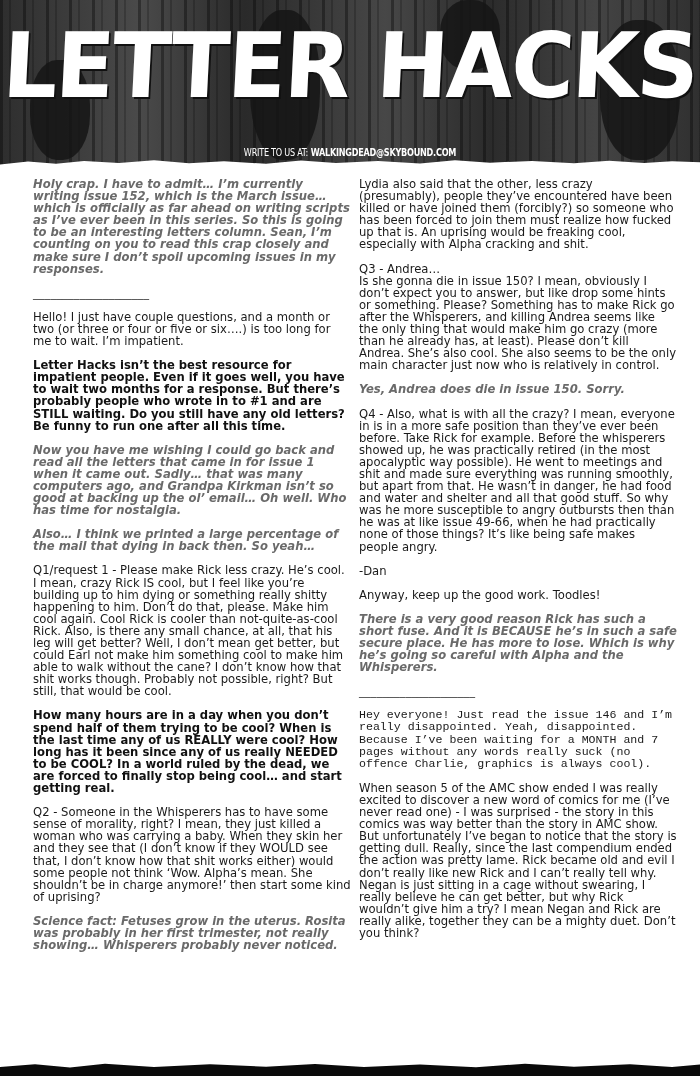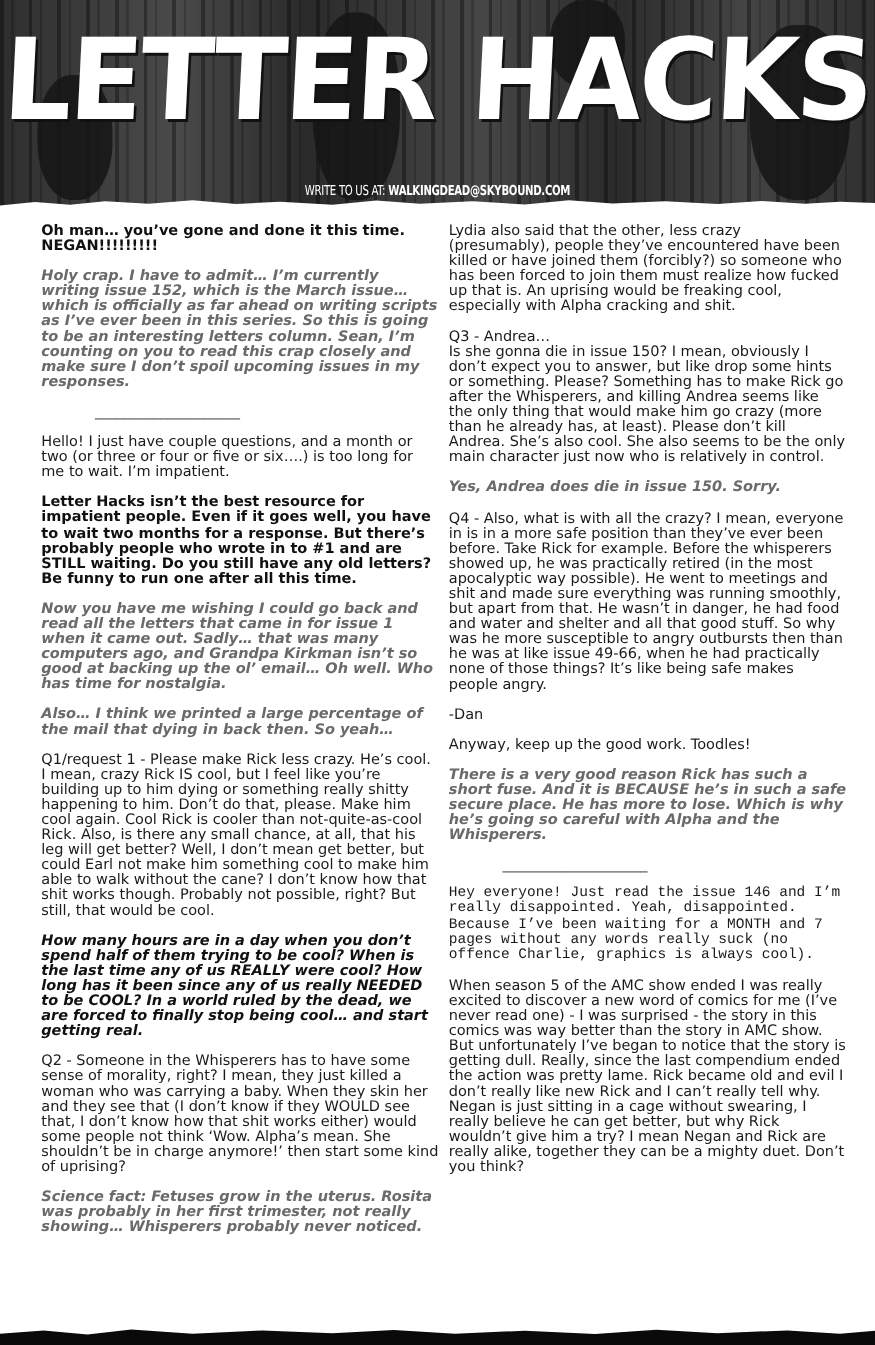--- a/index.html
+++ b/index.html
@@ -20,49 +20,48 @@
   .torn { position:absolute; left:0; top:156px; width:700px; height:14px; background:#fff;
     clip-path: polygon(0 60%,4% 40%,8% 55%,12% 35%,17% 50%,22% 30%,27% 52%,32% 38%,38% 55%,43% 32%,48% 50%,54% 36%,60% 54%,65% 30%,70% 48%,76% 35%,82% 52%,87% 34%,92% 50%,96% 38%,100% 45%,100% 100%,0 100%); }
   .footer { position:absolute; left:0; top:1063px; width:700px; height:13px; background:#0a0a0a;
     clip-path: polygon(0 30%,5% 10%,10% 35%,15% 5%,22% 30%,30% 10%,38% 28%,45% 8%,52% 30%,60% 12%,68% 32%,75% 6%,82% 28%,90% 10%,96% 30%,100% 12%,100% 100%,0 100%); }
   .col { position:absolute; top:178px; font-size:11.6px; line-height:12.1px; color:#1a1a1a; }
   .col.left { left:33px; width:318px; }
   .col.right { left:359px; width:318px; }
   p { margin:0 0 12px 0; }
   .b { font-weight:bold; color:#111; }
   .r { font-weight:bold; font-style:italic; color:#6a6a6a; }
-  .sep { color:#444; letter-spacing:0px;margin-left:43px; }
+  .sep { color:#444; letter-spacing:0px; }
 </style>
 </head>
 <body>
 
 <div class="header">
   <div class="stripes"></div>
   <div class="blob" style="left:30px;top:60px;width:60px;height:100px;"></div>
   <div class="blob" style="left:250px;top:10px;width:70px;height:150px;"></div>
   <div class="blob" style="left:440px;top:0px;width:60px;height:70px;"></div>
   <div class="blob" style="left:600px;top:20px;width:80px;height:140px;"></div>
   <div class="title">LETTER HACKS</div>
   <div class="email-line">
     <span class="lbl">WRITE TO US AT:</span>
     <span>WALKINGDEAD@SKYBOUND.COM</span>
   </div>
   <div class="torn"></div>
 </div>
 
 <div class="col left" id="leftCol">
-    <p class="b" style="white-space: pre-line;">Oh man… you’ve gone and done it this time. NEGAN!!!!!!!!!</p>
     <p class="r" style="white-space: pre-line;">Holy crap.  I have to admit… I’m currently writing issue 152, which is the March issue… which is officially as far ahead on writing scripts as I’ve ever been in this series.  So this is going to be an interesting letters column.  Sean, I’m counting on you to read this crap closely and make sure I don’t spoil upcoming issues in my responses.</p>
     <p class="sep" style="white-space: pre-line;">____________________</p>
     <p style="white-space: pre-line;">Hello! I just have couple questions, and a month or two (or three or four or five or six….) is too long for me to wait. I’m impatient.</p>
     <p class="b" style="white-space: pre-line;">Letter Hacks isn’t the best resource for impatient people. Even if it goes well, you have to wait two months for a response. But there’s probably people who wrote in to #1 and are STILL waiting. Do you still have any old letters? Be funny to run one after all this time.</p>
     <p class="r" style="white-space: pre-line;">Now you have me wishing I could go back and read all the letters that came in for issue 1 when it came out.  Sadly… that was many computers ago, and Grandpa Kirkman isn’t so good at backing up the ol’ email… Oh well.  Who has time for nostalgia.</p>
     <p class="r" style="white-space: pre-line;">Also… I think we printed a large percentage of the mail that dying in back then.  So yeah…</p>
     <p style="white-space: pre-line;">Q1/request 1 - Please make Rick less crazy. He’s cool. I mean, crazy Rick IS cool, but I feel like you’re building up to him dying or something really shitty happening to him. Don’t do that, please. Make him cool again. Cool Rick is cooler than not-quite-as-cool Rick. Also, is there any small chance, at all, that his leg will get better? Well, I don’t mean get better, but could Earl not make him something cool to make him able to walk without the cane? I don’t know how that shit works though. Probably not possible, right? But still, that would be cool.</p>
-    <p class="b" style="white-space: pre-line; font-style: italic;">How many hours are in a day when you don’t spend half of them trying to be cool? When is the last time any of us REALLY were cool? How long has it been since any of us really NEEDED to be COOL? In a world ruled by the dead, we are forced to finally stop being cool… and start getting real.</p>
+    <p class="b" style="white-space: pre-line;">How many hours are in a day when you don’t spend half of them trying to be cool? When is the last time any of us REALLY were cool? How long has it been since any of us really NEEDED to be COOL? In a world ruled by the dead, we are forced to finally stop being cool… and start getting real.</p>
     <p style="white-space: pre-line;">Q2 - Someone in the Whisperers has to have some sense of morality, right? I mean, they just killed a woman who was carrying a baby. When they skin her and they see that (I don’t know if they WOULD see that, I don’t know how that shit works either) would some people not think ‘Wow. Alpha’s mean. She shouldn’t be in charge anymore!’ then start some kind of uprising?</p>
     <p class="r" style="white-space: pre-line;">Science fact: Fetuses grow in the uterus. Rosita was probably in her first trimester, not really showing… Whisperers probably never noticed.</p>
   </div>
 <div class="col right" id="rightCol">
     <p style="white-space: pre-line;">Lydia also said that the other, less crazy (presumably), people they’ve encountered have been killed or have joined them (forcibly?) so someone who has been forced to join them must realize how fucked up that is. An uprising would be freaking cool, especially with Alpha cracking and shit.</p>
     <p style="white-space: pre-line;">Q3 - Andrea…
 Is she gonna die in issue 150? I mean, obviously I don’t expect you to answer, but like drop some hints or something. Please? Something has to make Rick go after the Whisperers, and killing Andrea seems like the only thing that would make him go crazy (more than he already has, at least). Please don’t kill Andrea. She’s also cool. She also seems to be the only main character just now who is relatively in control.</p>
     <p class="r" style="white-space: pre-line;">Yes, Andrea does die in issue 150.  Sorry.</p>
     <p style="white-space: pre-line;">Q4 - Also, what is with all the crazy? I mean, everyone in is in a more safe position than they’ve ever been before. Take Rick for example. Before the whisperers showed up, he was practically retired (in the most apocalyptic way possible). He went to meetings and shit and made sure everything was running smoothly, but apart from that. He wasn’t in danger, he had food and water and shelter and all that good stuff. So why was he more susceptible to angry outbursts then than he was at like issue 49-66, when he had practically none of those things? It’s like being safe makes people angry.</p>
     <p style="white-space: pre-line;">-Dan</p>

